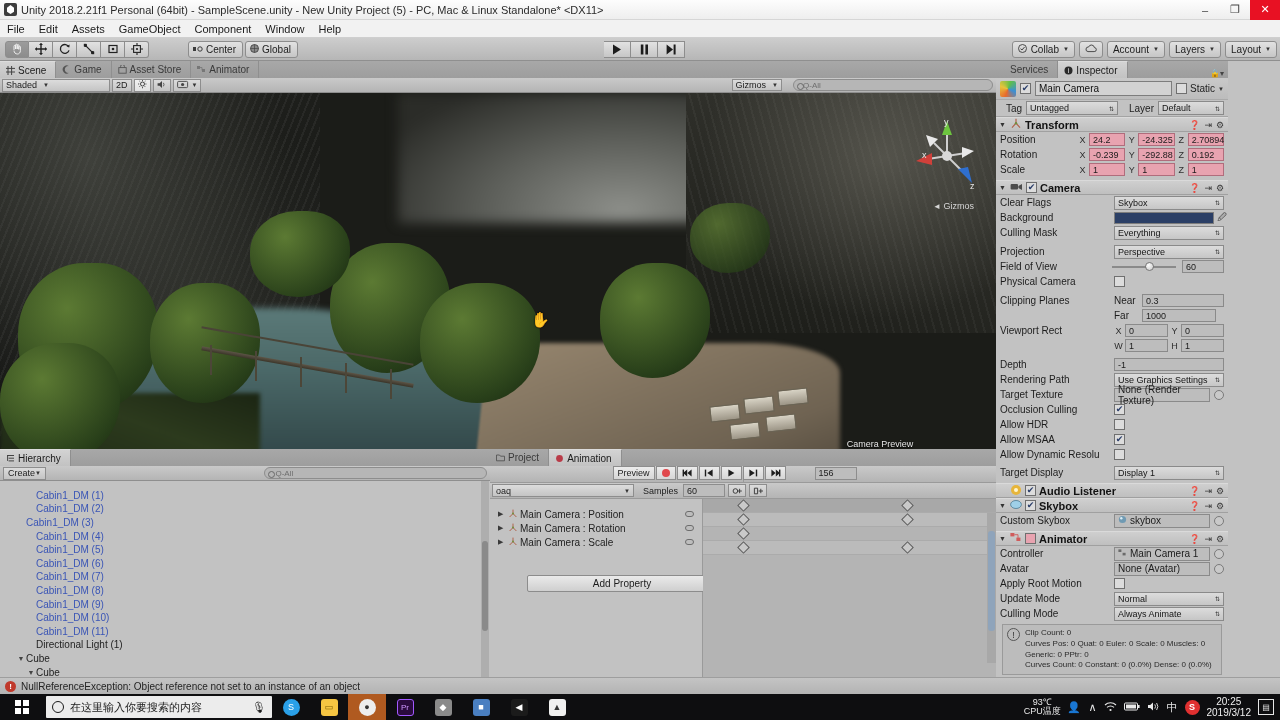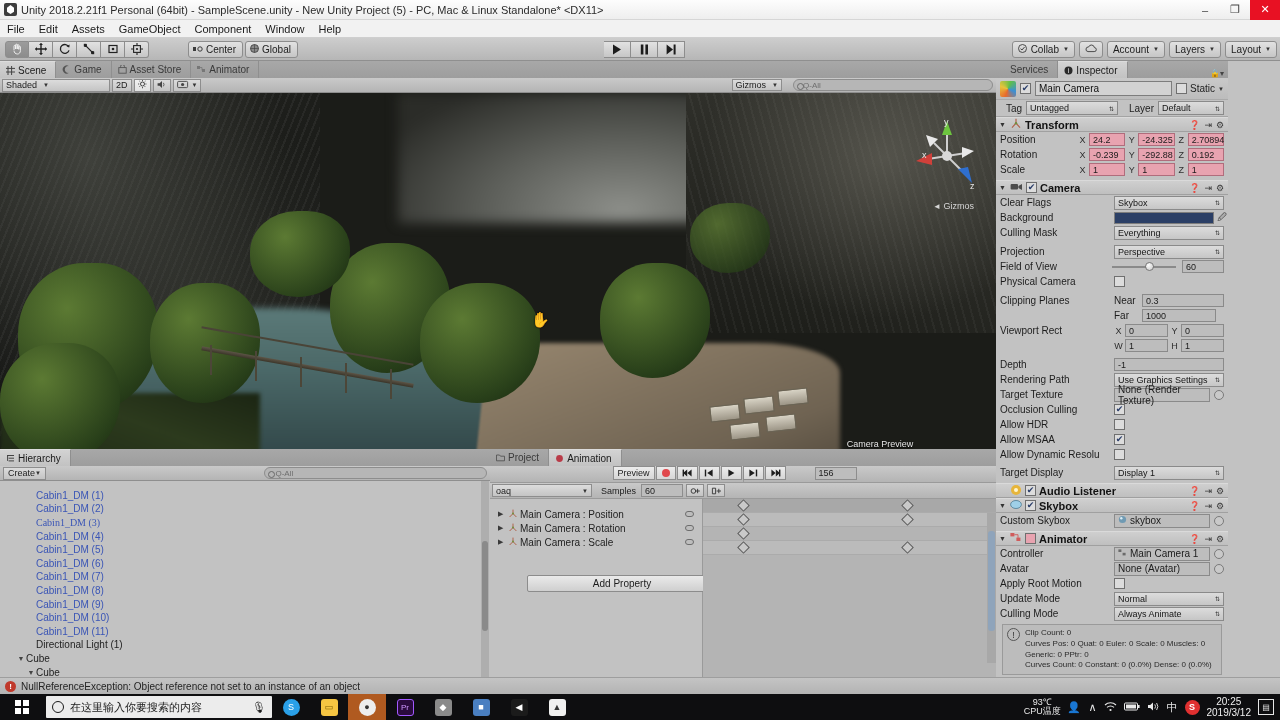--- a/index.html
+++ b/index.html
@@ -286,21 +286,21 @@
     overflow:hidden; border-left:1px solid #9a9a9a;
   }
   .tl-tick { position:absolute; bottom:0; width:1px; height:4px; background:#7d3640; }
   .tl-tick.major { height:8px; }
   .tl-label { position:absolute; top:2px; font-size:8px; color:#4e2026; }
   .anim-clipbar {
     height:16px; display:flex; align-items:center;
     background: linear-gradient(#c9c9c9,#b4b4b4); border-bottom:1px solid #9a9a9a;
   }
   .clip-dd {
-    width:100px; height:13px; margin-left:2px;
+    width:142px; height:13px; margin-left:2px;
     background:linear-gradient(#dcdcdc,#c4c4c4); border:1px solid #8d8d8d;
     font-size:9px; display:flex; align-items:center; justify-content:space-between;
     padding:0 3px; color:#1c1c1c;
   }
   .samples-label { font-size:9px; margin-left:9px; color:#1c1c1c; }
   .samples-field {
     width:42px; height:13px; margin-left:5px; background:#bdbdbd;
     border:1px solid #8d8d8d; font-size:9px; display:flex;align-items:center;padding-left:3px;
   }
   .icon-btn-sm {
@@ -772,21 +772,21 @@
       <div class="hier-row" style="margin-top:-6px"></div>
       <div id="hier-rows">
           <div class="hier-row" style="padding-left: 26px;">
             <span class="tri"></span>
             <span>Cabin1_DM (1)</span>
           </div>
           <div class="hier-row" style="padding-left: 26px;">
             <span class="tri"></span>
             <span>Cabin1_DM (2)</span>
           </div>
-          <div class="hier-row" style="padding-left: 26px; font-family: Liberation Serif, serif;">
+          <div class="hier-row" style="padding-left: 16px;">
             <span class="tri"></span>
             <span>Cabin1_DM (3)</span>
           </div>
           <div class="hier-row" style="padding-left: 26px;">
             <span class="tri"></span>
             <span>Cabin1_DM (4)</span>
           </div>
           <div class="hier-row" style="padding-left: 26px;">
             <span class="tri"></span>
             <span>Cabin1_DM (5)</span>

